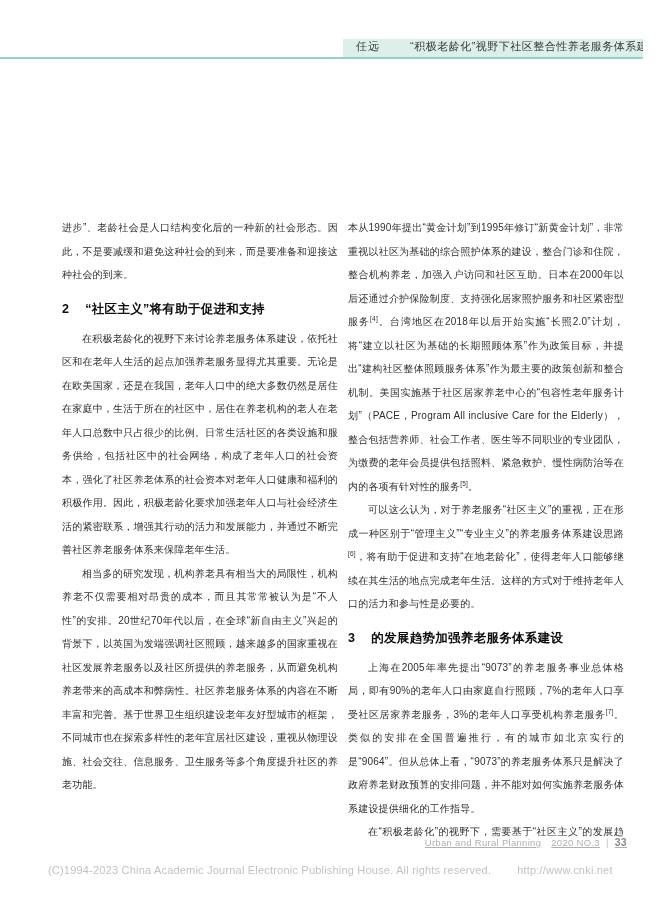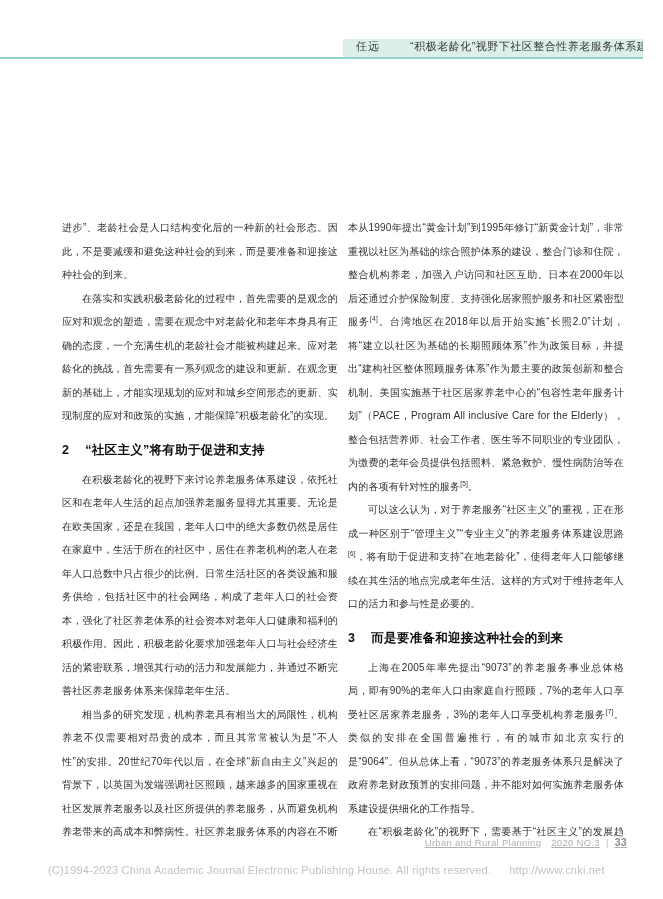--- a/index.html
+++ b/index.html
@@ -54,53 +54,52 @@
     text-decoration:underline;
   }
   .journal-line .issue{margin-left:10px;}
   .journal-line .sep{margin:0 6px;color:#c0c0c0;}
   .journal-line .pagenum{font-weight:bold;font-size:10.5px;color:#8a8a8a;}
   .copyright-line{
     position:absolute;left:48px;top:864px;right:40px;
     font-size:11px;color:#c2c2c2;letter-spacing:0.2px;
     white-space:nowrap;overflow:hidden;
   }
-  .copyright-line .url{margin-left:18px;}
+  .copyright-line .url{margin-left:26px;}
 </style>
 </head>
 <body>
 
 <div class="page">
 
   <div class="header-band">
     <span class="header-author">任远</span>
     <span class="header-title">“积极老龄化”视野下社区整合性养老服务体系建设</span>
   </div>
   <div class="header-rule"></div>
 
   <div class="columns">
 
     <div class="col">
       <p class="para">进步”、老龄社会是人口结构变化后的一种新的社会形态。因此，不是要减缓和避免这种社会的到来，而是要准备和迎接这种社会的到来。</p>
-      <p class="para indent">在落实和实践积极老龄化的过程中，首先需要的是观念的应对和观念的塑造，需要在观念中对老龄化和老年本身具有正确的态度，一个充满生机的老龄社会才能被构建起来。应对老龄化的挑战，首先需要有一系列观念的建设和更新。在观念更新的基础上，才能实现规划的应对和城乡空间形态的更新、实现制度的应对和政策的实施，才能保障“积极老龄化”的实现。</p>
       <div class="section-heading">
         <span class="section-num">2</span>
         <span class="section-title">“社区主义”将有助于促进和支持</span>
       </div>
       <p class="para indent">在积极老龄化的视野下来讨论养老服务体系建设，依托社区和在老年人生活的起点加强养老服务显得尤其重要。无论是在欧美国家，还是在我国，老年人口中的绝大多数仍然是居住在家庭中，生活于所在的社区中，居住在养老机构的老人在老年人口总数中只占很少的比例。日常生活社区的各类设施和服务供给，包括社区中的社会网络，构成了老年人口的社会资本，强化了社区养老体系的社会资本对老年人口健康和福利的积极作用。因此，积极老龄化要求加强老年人口与社会经济生活的紧密联系，增强其行动的活力和发展能力，并通过不断完善社区养老服务体系来保障老年生活。</p>
       <p class="para indent">相当多的研究发现，机构养老具有相当大的局限性，机构养老不仅需要相对昂贵的成本，而且其常常被认为是“不人性”的安排。20世纪70年代以后，在全球“新自由主义”兴起的背景下，以英国为发端强调社区照顾，越来越多的国家重视在社区发展养老服务以及社区所提供的养老服务，从而避免机构养老带来的高成本和弊病性。社区养老服务体系的内容在不断丰富和完善。基于世界卫生组织建设老年友好型城市的框架，不同城市也在探索多样性的老年宜居社区建设，重视从物理设施、社会交往、信息服务、卫生服务等多个角度提升社区的养老功能。</p>
 
     </div>
 
     <div class="col">
       <p class="para">本从1990年提出“黄金计划”到1995年修订“新黄金计划”，非常重视以社区为基础的综合照护体系的建设，整合门诊和住院，整合机构养老，加强入户访问和社区互助。日本在2000年以后还通过介护保险制度、支持强化居家照护服务和社区紧密型服务<sup>[4]</sup>。台湾地区在2018年以后开始实施“长照2.0”计划，将“建立以社区为基础的长期照顾体系”作为政策目标，并提出“建构社区整体照顾服务体系”作为最主要的政策创新和整合机制。美国实施基于社区居家养老中心的“包容性老年服务计划”（PACE，Program All inclusive Care for the Elderly），整合包括营养师、社会工作者、医生等不同职业的专业团队，为缴费的老年会员提供包括照料、紧急救护、慢性病防治等在内的各项有针对性的服务<sup>[5]</sup>。</p>
       <p class="para indent">可以这么认为，对于养老服务“社区主义”的重视，正在形成一种区别于“管理主义”“专业主义”的养老服务体系建设思路<sup>[6]</sup>，将有助于促进和支持“在地老龄化”，使得老年人口能够继续在其生活的地点完成老年生活。这样的方式对于维持老年人口的活力和参与性是必要的。</p>
       <div class="section-heading">
         <span class="section-num">3</span>
-        <span class="section-title">而是要准备和迎接这种社会的到来</span>
+        <span class="section-title">的发展趋势加强养老服务体系建设</span>
       </div>
       <p class="para indent">上海在2005年率先提出“9073”的养老服务事业总体格局，即有90%的老年人口由家庭自行照顾，7%的老年人口享受社区居家养老服务，3%的老年人口享受机构养老服务<sup>[7]</sup>。类似的安排在全国普遍推行，有的城市如北京实行的是“9064”。但从总体上看，“9073”的养老服务体系只是解决了政府养老财政预算的安排问题，并不能对如何实施养老服务体系建设提供细化的工作指导。</p>
       <p class="para indent">在“积极老龄化”的视野下，需要基于“社区主义”的发展趋势加强养老服务体系建设，其工作重点是依托社区整合资源和服务供给，促进家庭、社区和机构养老的有机联动，提供综合性、专业性的服务，增强养老服务与社区生活的紧密结合。依托社区的整合性养老服务体系建设的最大作用，是使老年人能够在生活的社区中获得服务，从而满足不同老年人口的多样化需求，并使老年人的生活和发展与其日常的生活环境密切结合，支持老年人对社会</p>
     </div>
 
   </div>
 
   <div class="journal-line">
     <span>Urban and Rural Planning</span><span class="issue">2020 NO.3</span><span class="sep">|</span><span class="pagenum">33</span>
   </div>

